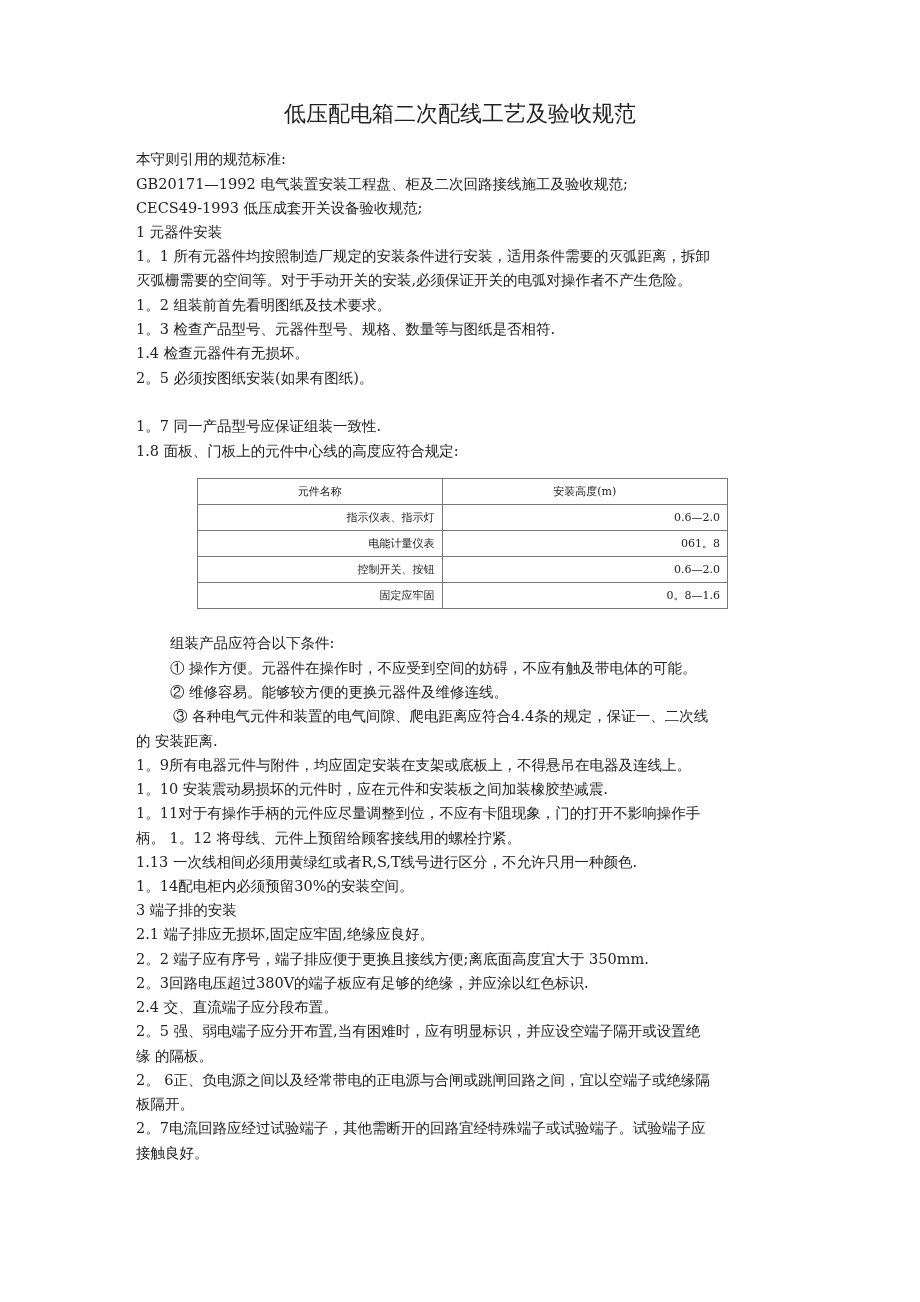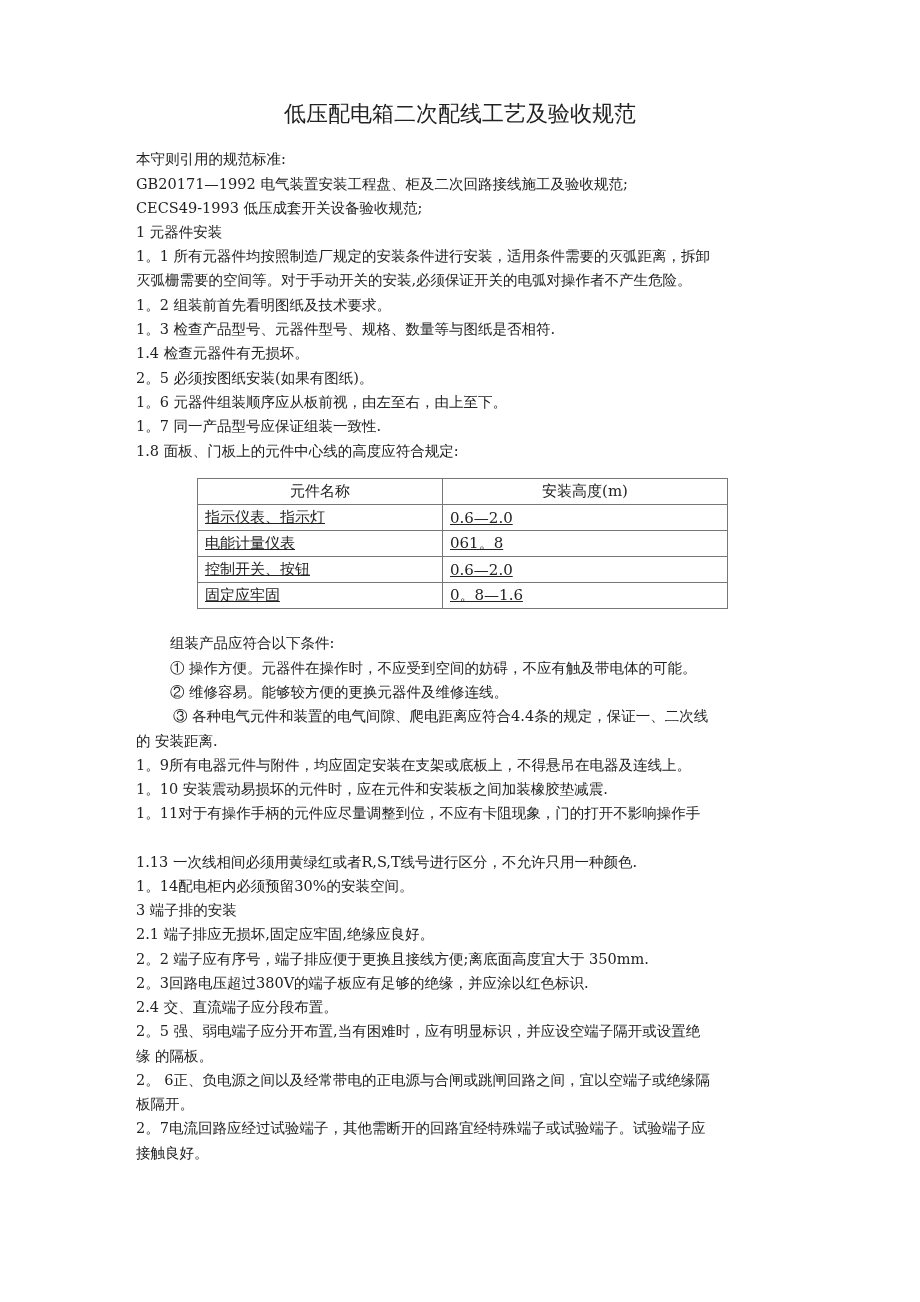--- a/index.html
+++ b/index.html
@@ -46,36 +46,35 @@
     }
     .table-wrap {
       position: absolute;
       left: 197px;
       top: 478px;
       width: 531px;
     }
     table.spec {
       border-collapse: collapse;
       width: 531px;
-      font-size: 15px;
+      font-size: 11px;
       color: #222222;
     }
     table.spec th, table.spec td {
       border: 1px solid #777777;
       height: 25px;
       padding: 0 7px;
       font-weight: normal;
       white-space: nowrap;
     }
     table.spec th {
       text-align: center;
     }
     table.spec td {
-      text-align: left;
-      text-decoration: underline;
+      text-align: right;
     }
     table.spec .col1 { width: 236px; }
     table.spec .col2 { width: 280px; }
   </style>
 </head>
 <body>
 
 <div class="page">
 
   <div class="title">低压配电箱二次配线工艺及验收规范</div>
@@ -83,21 +82,20 @@
   <div class="line" style="top:148px">本守则引用的规范标准:</div>
   <div class="line" style="top:173px">GB20171—1992 电气装置安装工程盘、柜及二次回路接线施工及验收规范;</div>
   <div class="line" style="top:197px">CECS49-1993 低压成套开关设备验收规范;</div>
   <div class="line" style="top:221px">1 元器件安装</div>
   <div class="line" style="top:245px">1。1 所有元器件均按照制造厂规定的安装条件进行安装，适用条件需要的灭弧距离，拆卸</div>
   <div class="line" style="top:269px">灭弧栅需要的空间等。对于手动开关的安装,必须保证开关的电弧对操作者不产生危险。</div>
   <div class="line" style="top:294px">1。2 组装前首先看明图纸及技术要求。</div>
   <div class="line" style="top:318px">1。3 检查产品型号、元器件型号、规格、数量等与图纸是否相符.</div>
   <div class="line" style="top:342px">1.4 检查元器件有无损坏。</div>
   <div class="line" style="top:367px">2。5 必须按图纸安装(如果有图纸)。</div>
-  <div class="line" style="top:391px">1。6 元器件组装顺序应从板前视，由左至右，由上至下。</div>
   <div class="line" style="top:415px">1。7 同一产品型号应保证组装一致性.</div>
   <div class="line" style="top:440px">1.8 面板、门板上的元件中心线的高度应符合规定:</div>
 
   <div class="table-wrap">
     <table class="spec">
       <thead>
         <tr>
           <th class="col1">元件名称</th>
           <th class="col2">安装高度(m)</th>
         </tr>
@@ -125,20 +123,21 @@
 
   <div class="line indent" style="top:632px">组装产品应符合以下条件:</div>
   <div class="line indent" style="top:657px">① 操作方便。元器件在操作时，不应受到空间的妨碍，不应有触及带电体的可能。</div>
   <div class="line indent" style="top:681px">② 维修容易。能够较方便的更换元器件及维修连线。</div>
   <div class="line indent" style="top:705px; left:173px">③ 各种电气元件和装置的电气间隙、爬电距离应符合4.4条的规定，保证一、二次线</div>
   <div class="line" style="top:730px">的 安装距离.</div>
 
   <div class="line" style="top:754px">1。9所有电器元件与附件，均应固定安装在支架或底板上，不得悬吊在电器及连线上。</div>
   <div class="line" style="top:778px">1。10 安装震动易损坏的元件时，应在元件和安装板之间加装橡胶垫减震.</div>
   <div class="line" style="top:802px">1。11对于有操作手柄的元件应尽量调整到位，不应有卡阻现象，门的打开不影响操作手</div>
+  <div class="line" style="top:827px">柄。 1。12 将母线、元件上预留给顾客接线用的螺栓拧紧。</div>
   <div class="line" style="top:851px">1.13 一次线相间必须用黄绿红或者R,S,T线号进行区分，不允许只用一种颜色.</div>
   <div class="line" style="top:875px">1。14配电柜内必须预留30%的安装空间。</div>
   <div class="line" style="top:899px">3 端子排的安装</div>
   <div class="line" style="top:923px">2.1 端子排应无损坏,固定应牢固,绝缘应良好。</div>
   <div class="line" style="top:948px">2。2 端子应有序号，端子排应便于更换且接线方便;离底面高度宜大于 350mm.</div>
   <div class="line" style="top:972px">2。3回路电压超过380V的端子板应有足够的绝缘，并应涂以红色标识.</div>
   <div class="line" style="top:996px">2.4 交、直流端子应分段布置。</div>
   <div class="line" style="top:1020px">2。5 强、弱电端子应分开布置,当有困难时，应有明显标识，并应设空端子隔开或设置绝</div>
   <div class="line" style="top:1045px">缘 的隔板。</div>
   <div class="line" style="top:1069px">2。 6正、负电源之间以及经常带电的正电源与合闸或跳闸回路之间，宜以空端子或绝缘隔</div>

